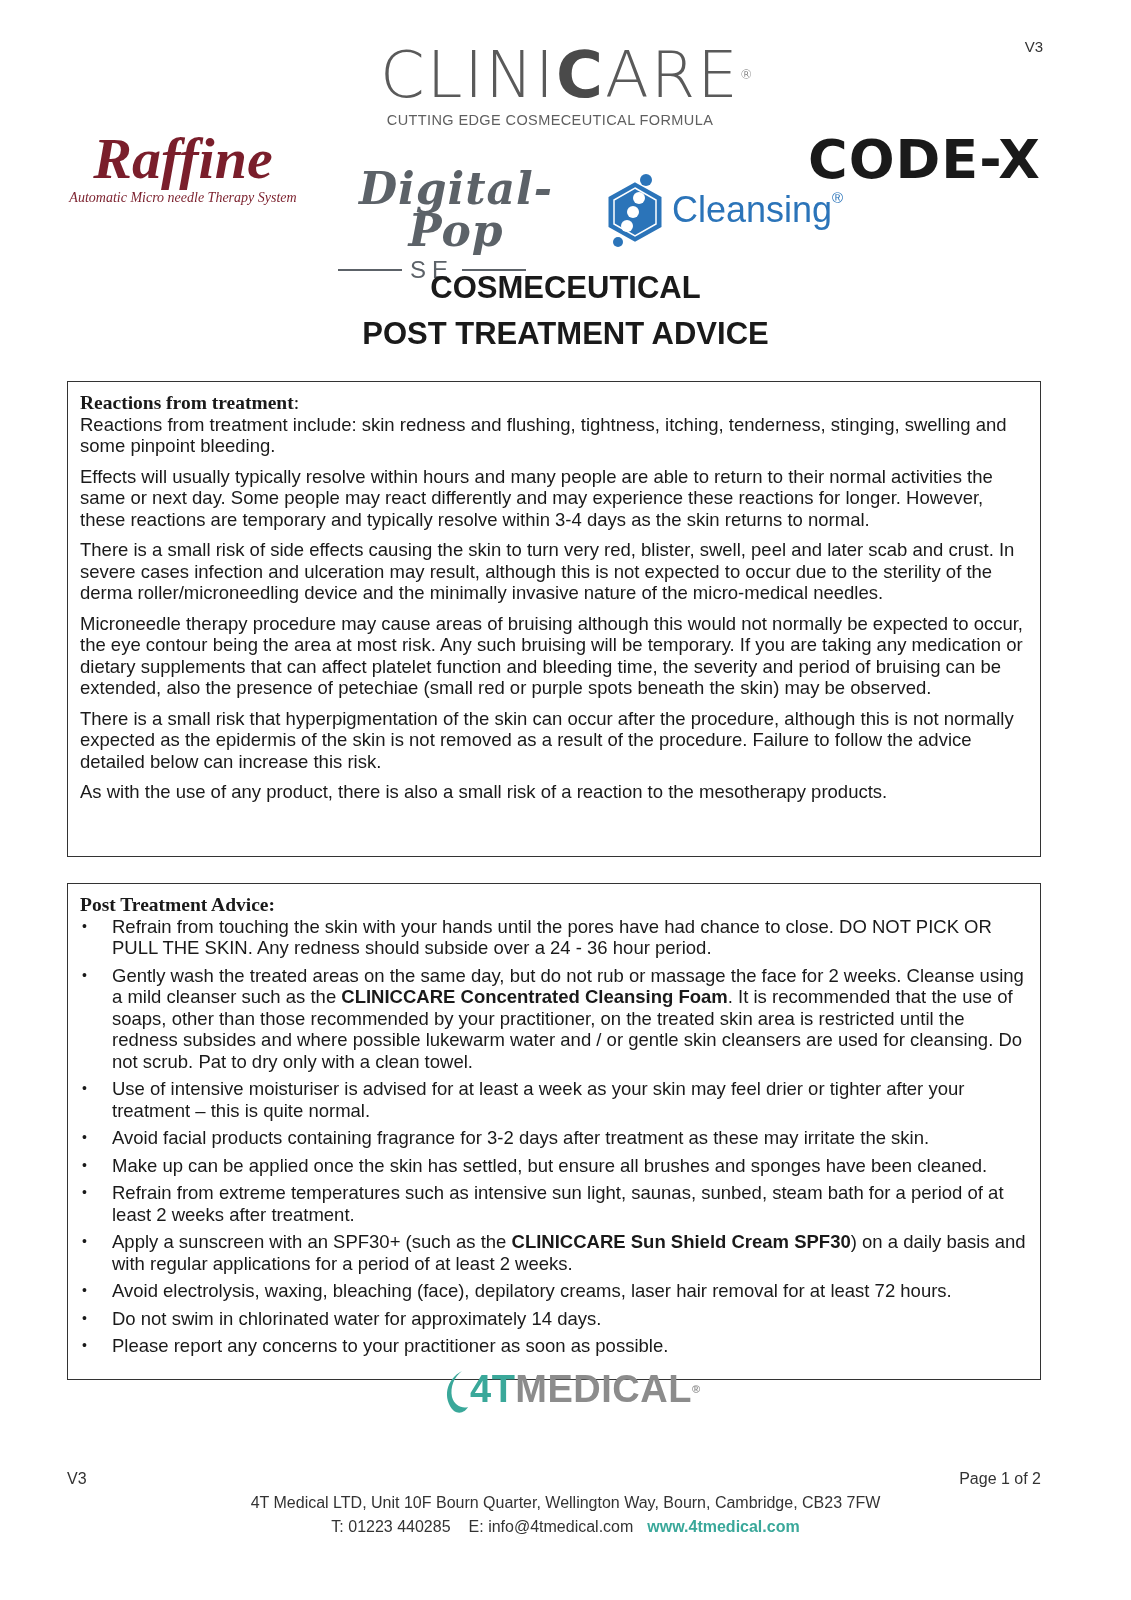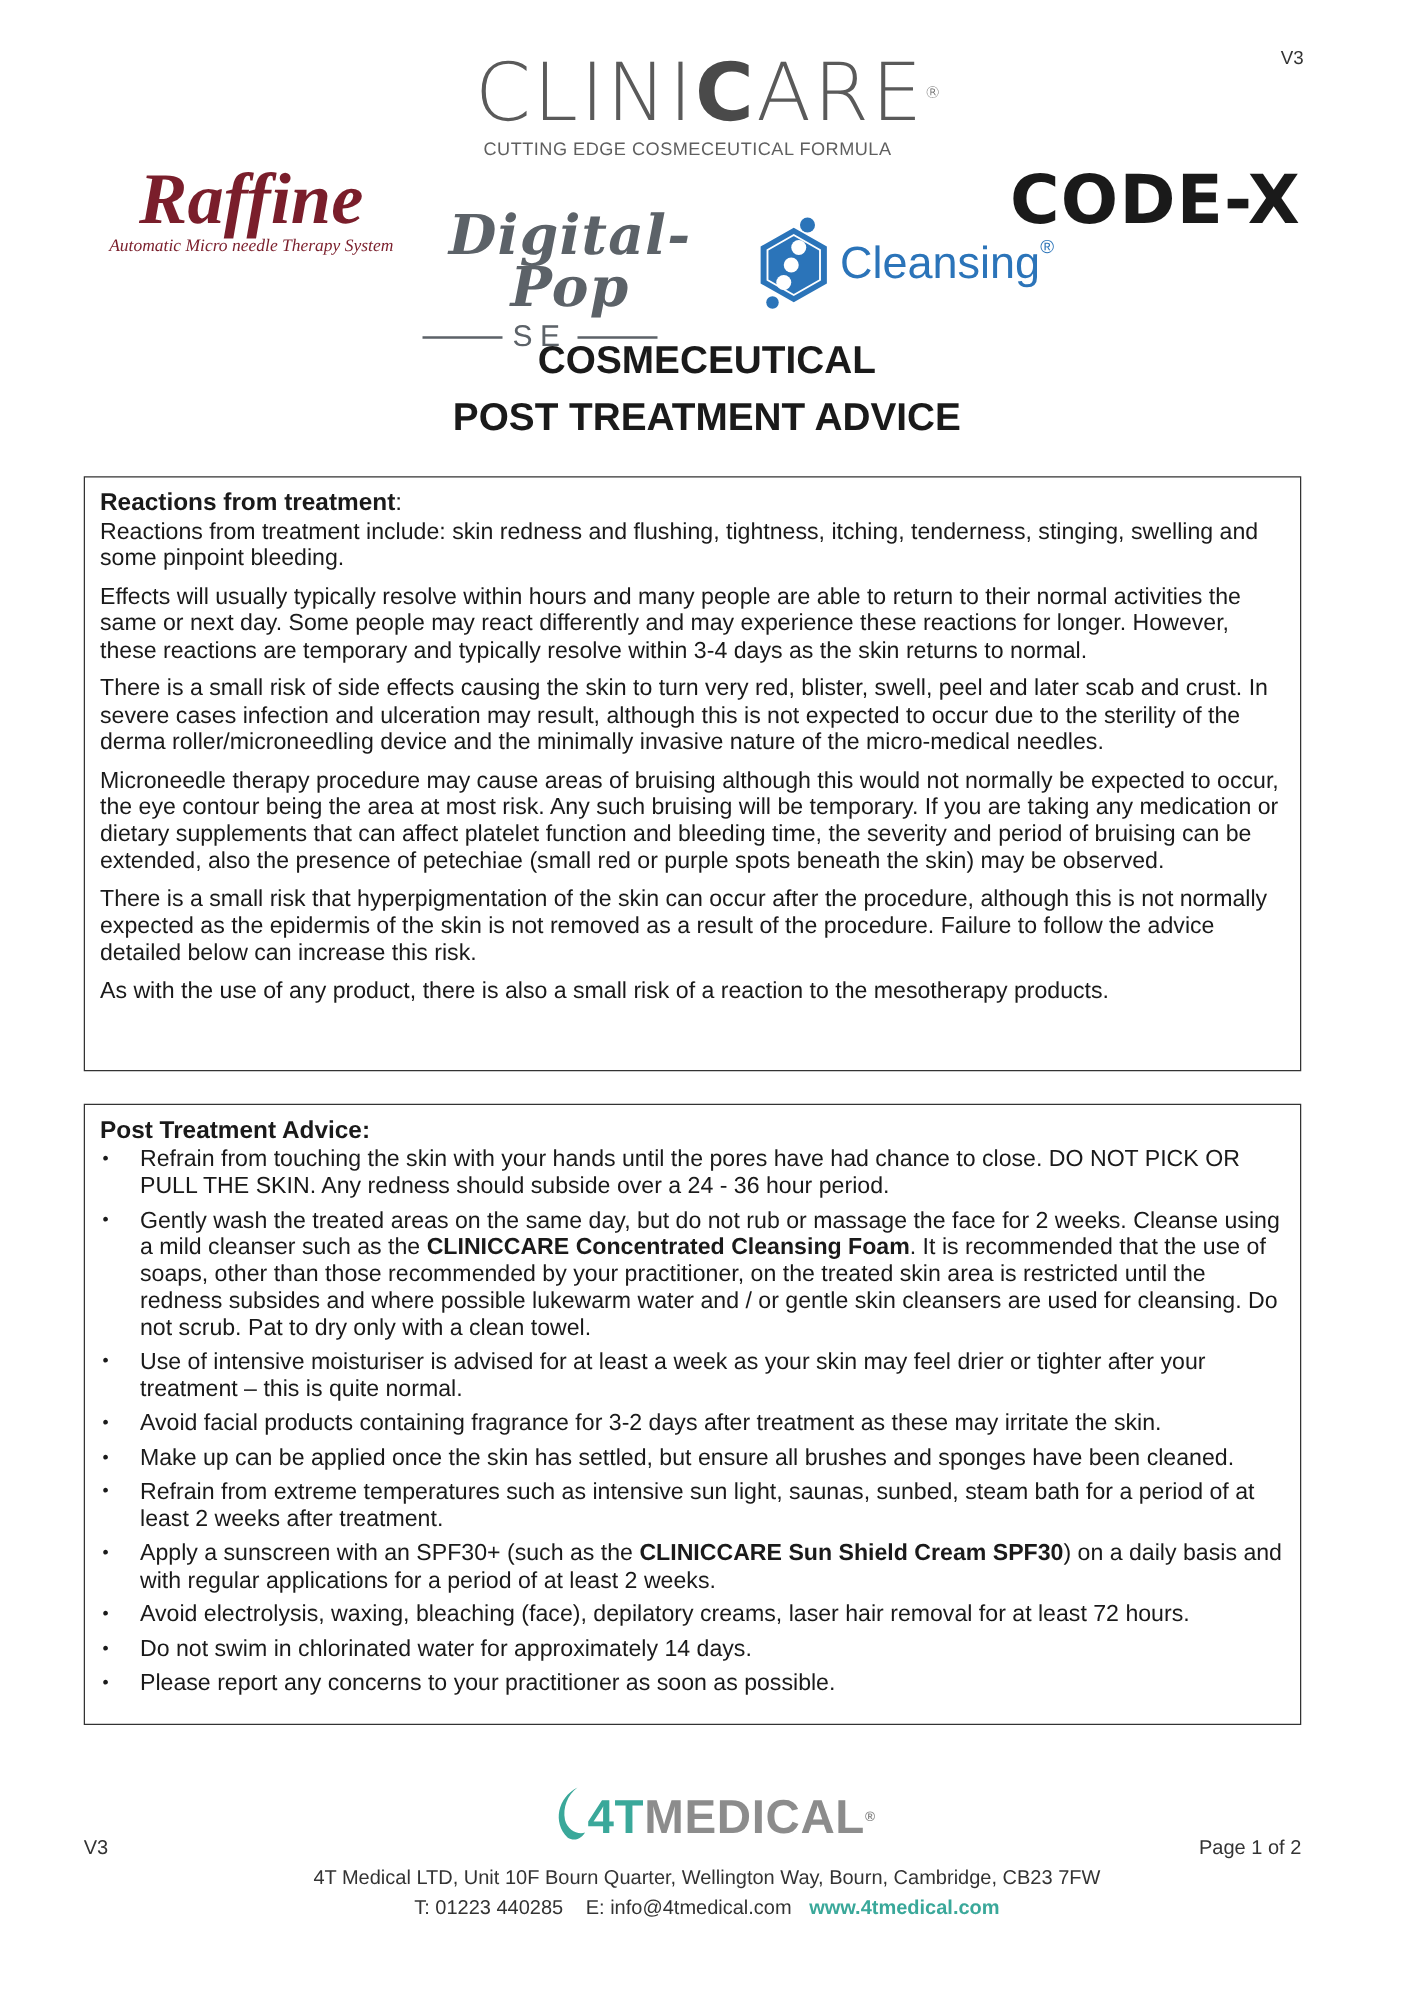--- a/index.html
+++ b/index.html
@@ -4,42 +4,42 @@
 <style>
   html, body { margin:0; padding:0; background:#fff; }
   body { width:1131px; height:1600px; position:relative; font-family:"Liberation Sans", sans-serif; color:#1a1a1a; overflow:hidden; }
   .abs { position:absolute; }
   .ver-top { right:88px; top:38px; font-size:15px; color:#333; }
   .cc-logo { left:380px; top:42px; width:340px; text-align:center; }
   .cc-name { font-family:"DejaVu Sans", sans-serif; font-weight:200; font-size:64px; letter-spacing:2px; color:#5a5a5a; line-height:66px; }
   .cc-name b { font-weight:bold; color:#4a4a4a; }
   .cc-reg { font-size:13px; color:#5a5a5a; vertical-align:top; }
   .cc-tag { font-size:14.5px; color:#5f5f5f; letter-spacing:0.4px; margin-top:4px; }
-  .raffine { left:76px; top:128px; width:250px; text-align:center; }
+  .raffine { left:58px; top:128px; width:250px; text-align:center; }
   .raffine-name { font-family:"Liberation Serif", serif; font-style:italic; font-weight:bold; font-size:58px; color:#7a1e2b; line-height:62px; }
   .raffine-tag { font-family:"Liberation Serif", serif; font-style:italic; font-size:14px; color:#7a1e2b; }
   .dp { left:338px; top:168px; width:236px; text-align:center; }
   .dp-name { font-family:"DejaVu Serif", serif; font-style:italic; font-weight:bold; font-size:44px; color:#5c6268; line-height:42px; letter-spacing:1px; }
   .dp-se { display:flex; align-items:center; justify-content:flex-start; gap:8px; color:#5c6268; font-size:24px; letter-spacing:6px; margin-top:4px; }
   .dp-se span.line { display:inline-block; width:64px; height:2px; background:#5c6268; }
   .codex { left:808px; top:128px; font-family:"DejaVu Sans", sans-serif; font-weight:bold; font-size:54px; color:#1a1a1a; letter-spacing:1px; }
   .skin { left:606px; top:172px; display:flex; align-items:center; }
   .skin-name { font-family:"Liberation Sans", sans-serif; font-size:36px; color:#2b74b9; margin-left:8px; }
   .skin-reg { font-size:15px; vertical-align:top; color:#2b74b9; }
   .title { left:0; width:1131px; text-align:center; font-weight:bold; font-size:31px; color:#1a1a1a; }
   .box { border:1.5px solid #333; left:67px; width:974px; box-sizing:border-box; padding:10px 12px 12px 12px; font-size:18.5px; line-height:21.5px; }
-  .box h3 { margin:0 0 0 0; font-size:19.5px; font-weight:bold; }
+  .box h3 { margin:0 0 0 0; font-size:19.5px; font-weight:bold;font-family:Liberation Serif, serif; }
   .box p { margin:0 0 9px 0; }
   .box p:last-child { margin-bottom:0; }
   .box ul { list-style:none; margin:0; padding:0; }
   .box li { position:relative; padding-left:32px; margin-bottom:6px; }
   .box li::before { content:"•"; position:absolute; left:2px; top:0; font-size:14px; }
   .footer-ver { left:67px; top:1470px; font-size:16px; color:#333; }
   .footer-page { right:90px; top:1470px; font-size:16px; color:#333; }
-  .fm-logo { left:440px; top:1428px; display:flex; align-items:flex-end; }
+  .fm-logo { left:440px; top:1369px; display:flex; }
   .fm-text { font-family:"Liberation Sans", sans-serif; font-weight:bold; font-size:38px; color:#8c8c8c; letter-spacing:0.5px; line-height:40px; }
   .fm-text .four { color:#3aa89a; }
   .fm-reg { font-size:11px; color:#8c8c8c; vertical-align:top; }
   .addr { left:0; width:1131px; text-align:center; top:1494px; font-size:16px; color:#333; }
   .contact { left:0; width:1131px; text-align:center; top:1518px; font-size:16px; color:#333; }
   .contact .web { color:#3aa89a; font-weight:bold; margin-left:14px; }
   .contact .em { margin-left:18px; }
 </style>
 </head>
 <body>

